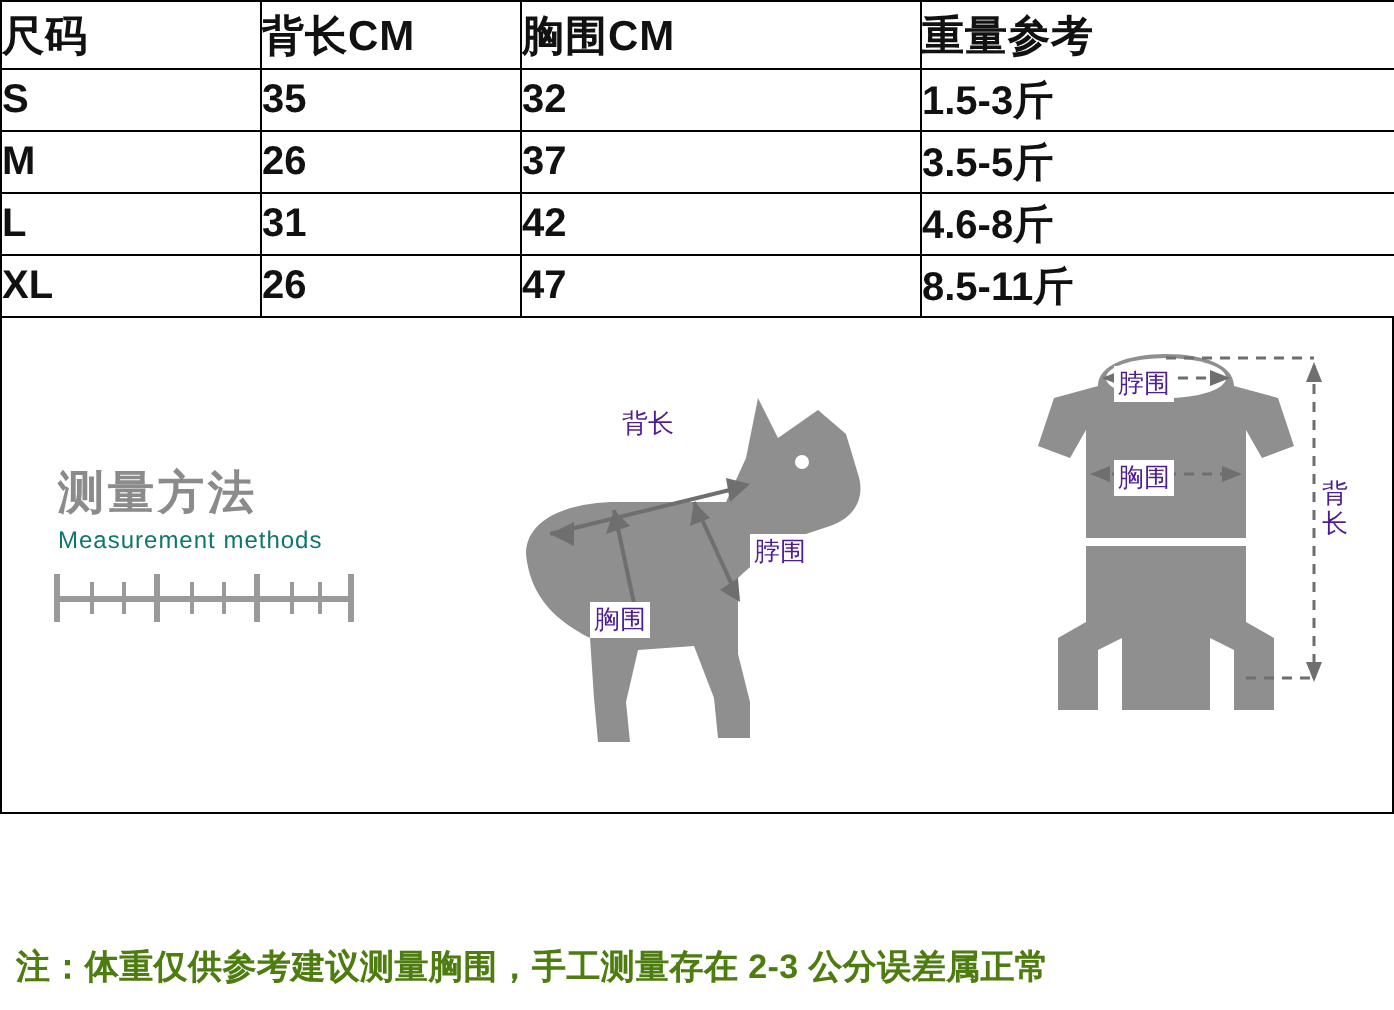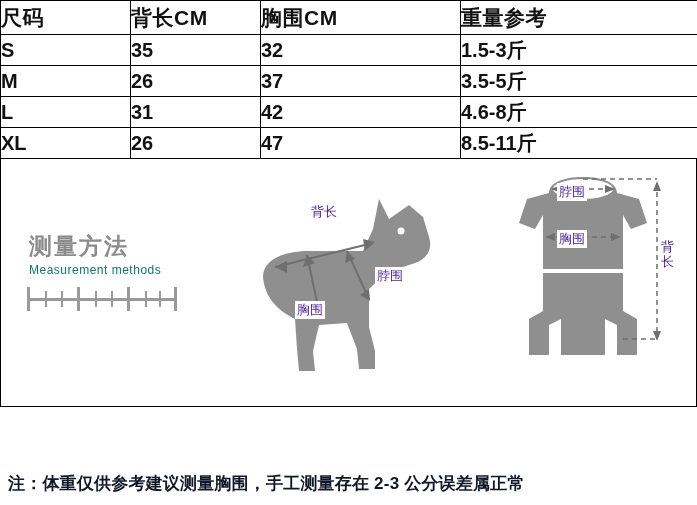--- a/index.html
+++ b/index.html
@@ -125,21 +125,21 @@
   .garment { position: absolute; left: 0; top: 0; width: 225px; height: 248px; }
 
   
   .note {
     position: absolute;
     left: 8px;
     bottom: 10px;
     font-size: 17px;
     font-weight: bold;
     letter-spacing: 0.2px;
-    color: #0f172a;
+    color: #4d7c0f;
   }
 </style>
 </head>
 <body>
 
 <div class="page">
 
   <table class="size-table">
     <colgroup>
       <col class="c1">

